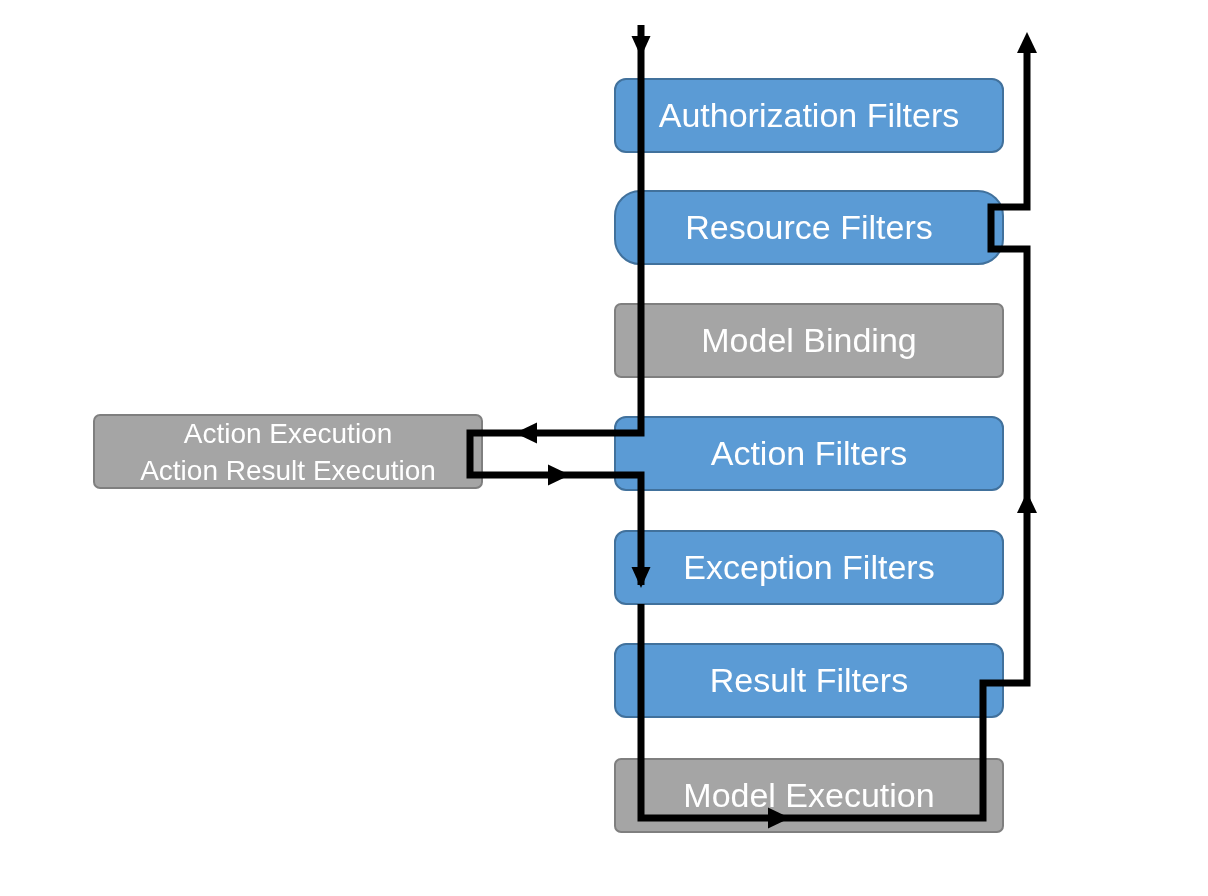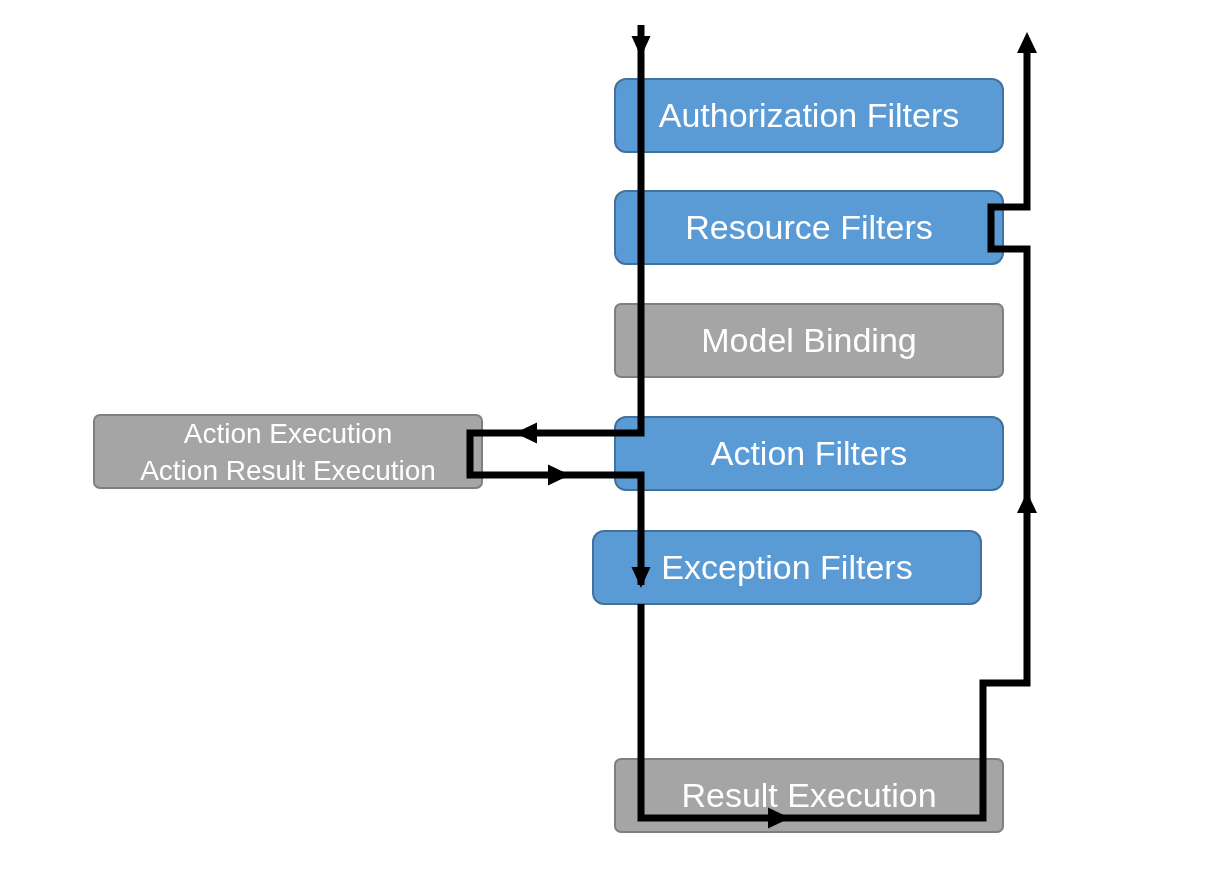--- a/index.html
+++ b/index.html
@@ -42,24 +42,24 @@
   .box[data-variant="blue"] { background: var(--blue-fill); border-color: var(--blue-border); }
   .box[data-variant="gray"] { background: var(--gray-fill); border-color: var(--gray-border); border-radius: 7px; }
   .box.side {
     flex-direction: column;
     font-size: 28px;
     line-height: 37px;
     white-space: nowrap;
   }
   
   .b0 { left: 614px; top: 78px; }
-  .b1 { left: 614px; top: 190px; }
+  .b1 { left: 614px; top: 190px; border-radius: 26px; }
   .b2 { left: 614px; top: 303px; }
   .b3 { left: 614px; top: 416px; }
-  .b4 { left: 592px; top: 530px; }
+  .b4 { left: 614px; top: 530px; }
   .b5 { left: 614px; top: 643px; }
   .b6 { left: 614px; top: 758px; }
   .side { left: 93px; top: 414px; }
 
   svg.flow-overlay {
     position: absolute;
     left: 0; top: 0;
     width: 1208px;
     height: 896px;
     pointer-events: none;
@@ -90,23 +90,26 @@
   </div>
 
   <div class="box b3" data-variant="blue">
     <span>Action Filters</span>
   </div>
 
   <div class="box b4" data-variant="blue">
     <span>Exception Filters</span>
   </div>
 
+  <div class="box b5" data-variant="blue">
+    <span>Result Filters</span>
+  </div>
 
   <div class="box b6" data-variant="gray">
-    <span>Result Execution</span>
+    <span>Model Execution</span>
   </div>
 
   <div class="box side" data-variant="gray">
     <span>Action Execution</span>
     <span>Action Result Execution</span>
   </div>
 
   <svg class="flow-overlay" viewBox="0 0 1208 896" xmlns="http://www.w3.org/2000/svg">
 
     <path d="M 641 25 V 433 H 470 V 475 H 641 V 585"></path>

